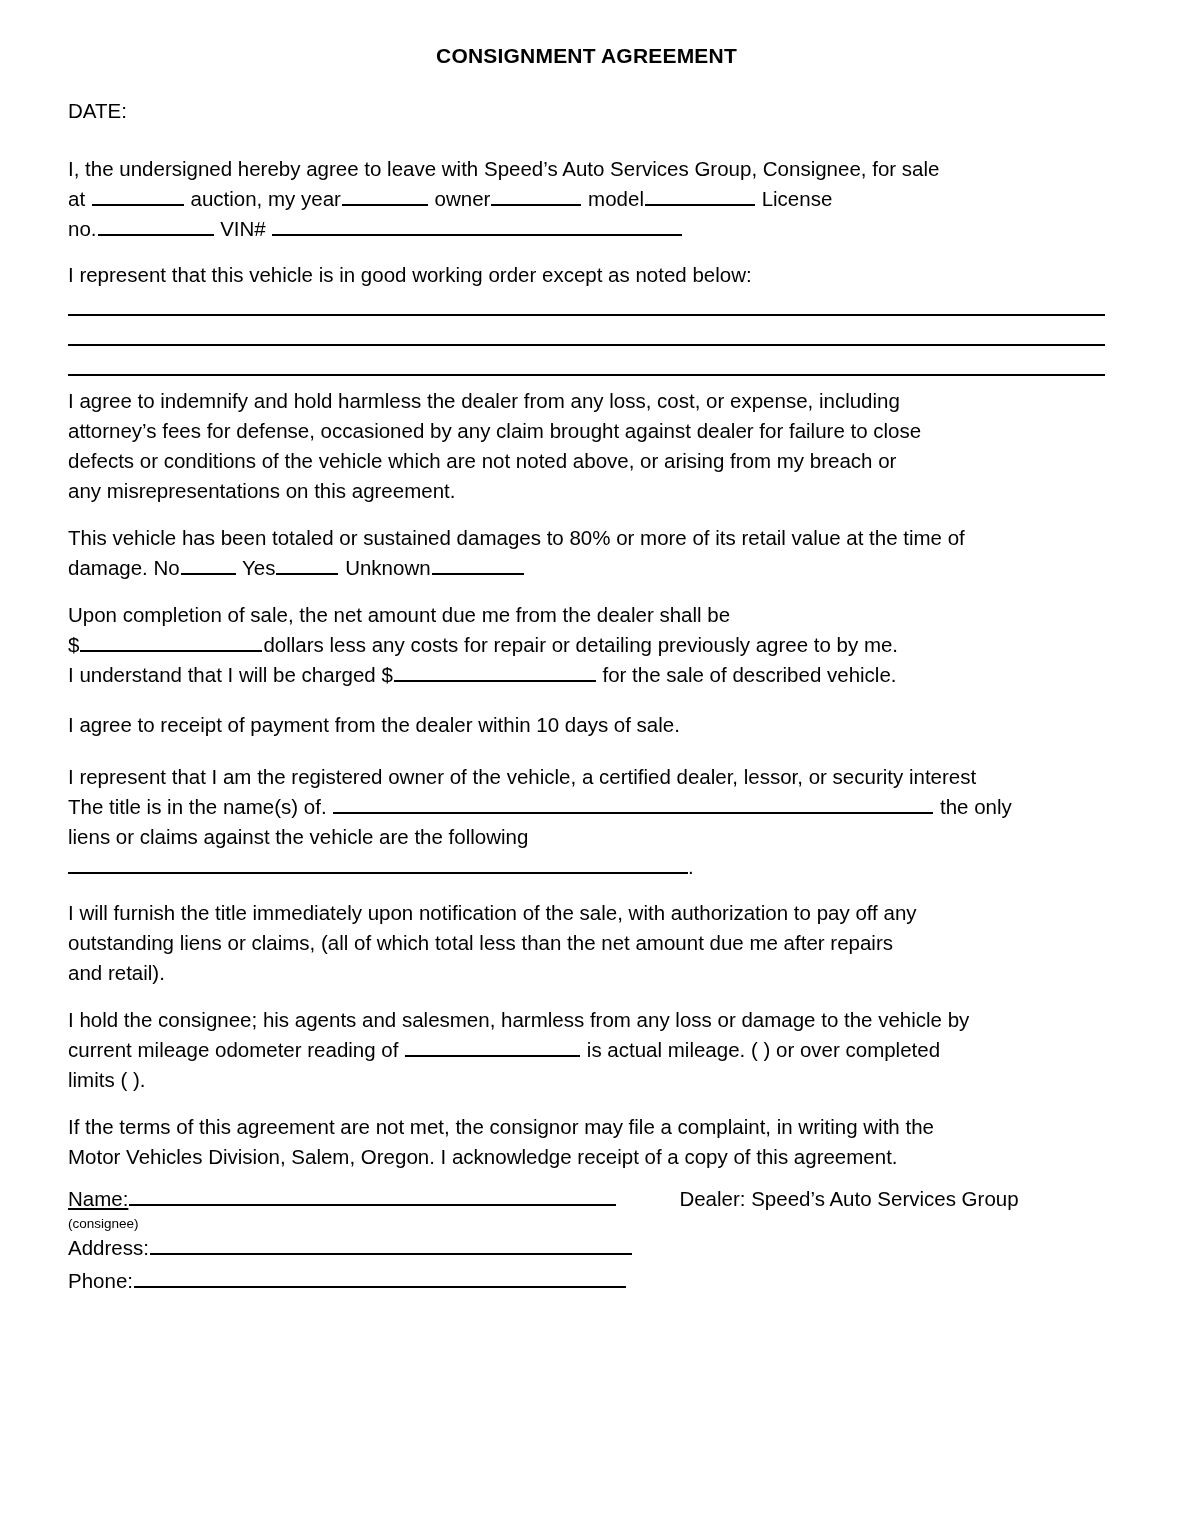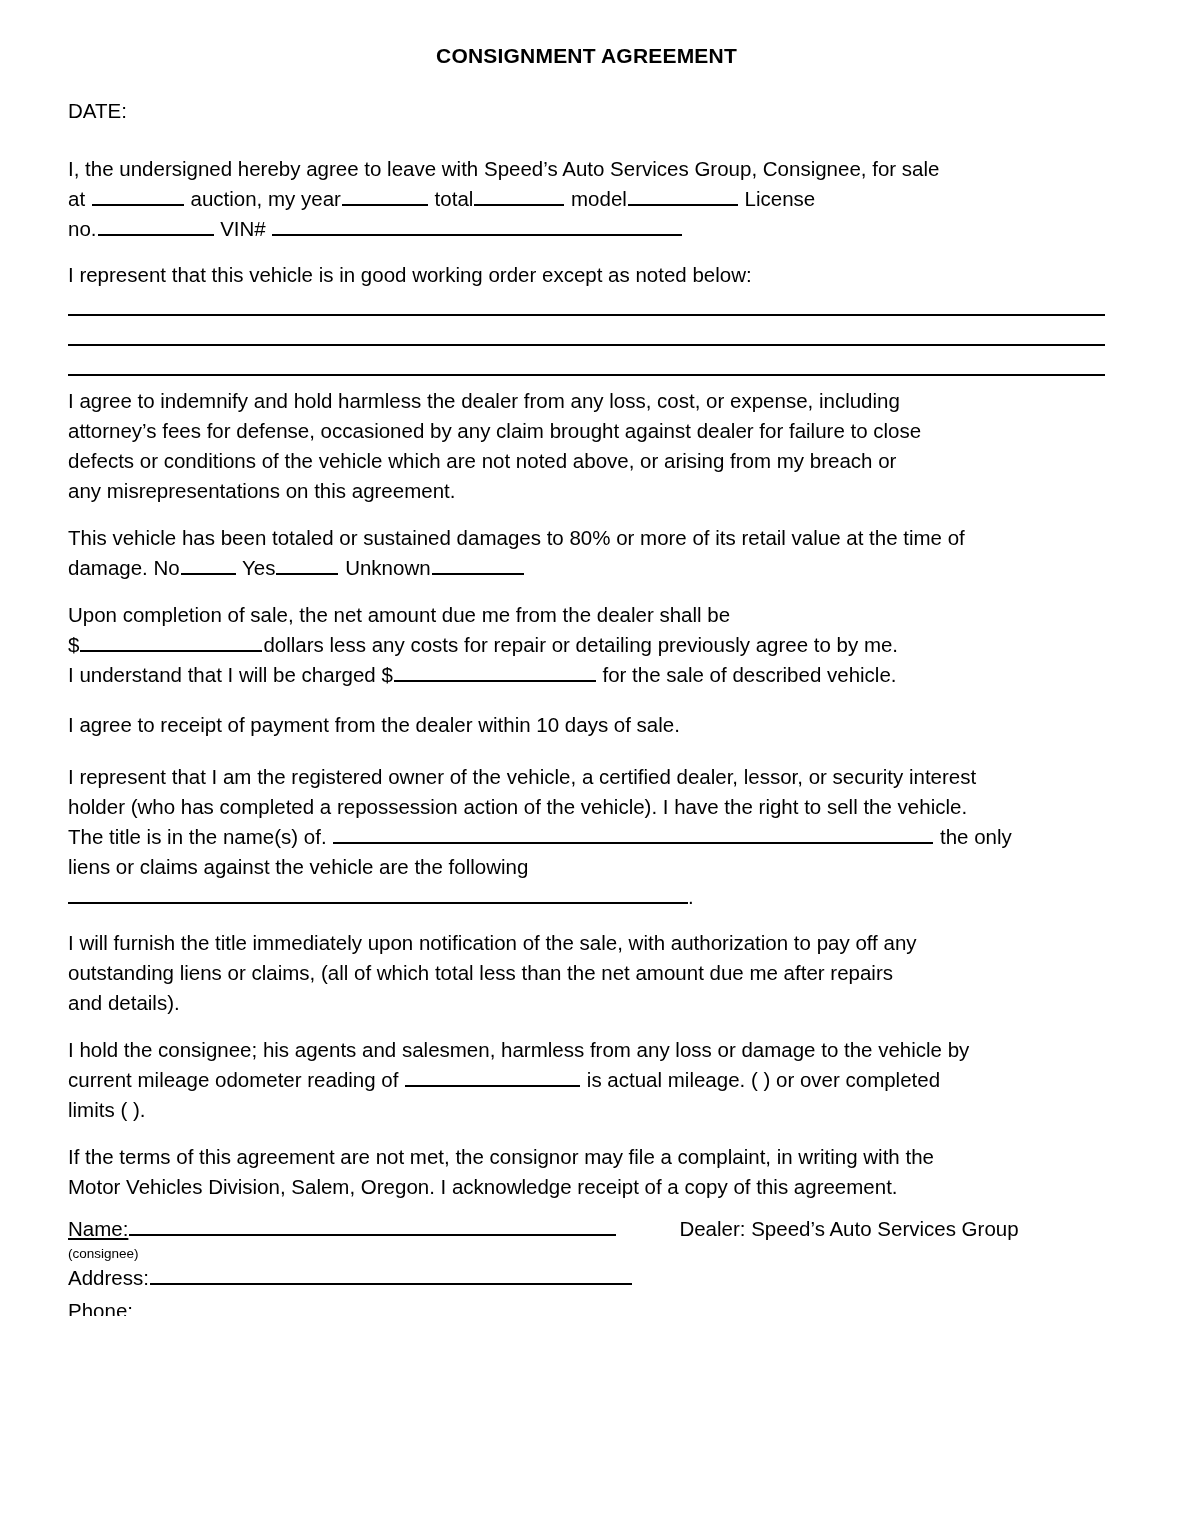--- a/index.html
+++ b/index.html
@@ -117,21 +117,21 @@
 <div class="page">
 
   <div class="doc-title">CONSIGNMENT AGREEMENT</div>
 
   <div class="body-area">
 
     <div class="line gap-lg">DATE:</div>
 
     <div class="para" style="margin-top:28px;">
       <div class="line">I, the undersigned hereby agree to leave with Speed’s Auto Services Group, Consignee, for sale</div>
-      <div class="line"><span>at </span><span class="rule r-auction"></span><span> auction, my year</span><span class="rule r-year"></span><span> total</span><span class="rule r-make"></span><span> model</span><span class="rule r-model"></span><span> License</span></div>
+      <div class="line"><span>at </span><span class="rule r-auction"></span><span> auction, my year</span><span class="rule r-year"></span><span> owner</span><span class="rule r-make"></span><span> model</span><span class="rule r-model"></span><span> License</span></div>
       <div class="line"><span>no.</span><span class="rule r-licno"></span><span> VIN# </span><span class="rule r-vin"></span></div>
     </div>
 
     <div class="line gap-md">I represent that this vehicle is in good working order except as noted below:</div>
 
     <div class="blank-rules">
       <div class="blank-rule"></div>
       <div class="blank-rule"></div>
       <div class="blank-rule"></div>
     </div>
@@ -151,30 +151,29 @@
     <div class="para">
       <div class="line">Upon completion of sale, the net amount due me from the dealer shall be</div>
       <div class="line gap-sm"><span>$</span><span class="rule r-dollars"></span><span>dollars less any costs for repair or detailing previously agree to by me.</span></div>
       <div class="line gap-sm"><span>I understand that I will be charged $</span><span class="rule r-charged"></span><span> for the sale of described vehicle.</span></div>
     </div>
 
     <div class="line" style="margin-top:20px;">I agree to receipt of payment from the dealer within 10 days of sale.</div>
 
     <div class="para" style="margin-top:22px;">
       <div class="line">I represent that I am the registered owner of the vehicle, a certified dealer, lessor, or security interest</div>
-      <div class="line">holder (who has completed a repossession action of the vehicle). I have the right to sell the vehicle.</div>
       <div class="line"><span>The title is in the name(s) of. </span><span class="rule r-titlename"></span><span> the only</span></div>
       <div class="line">liens or claims against the vehicle are the following</div>
       <div class="line liens-row"><span class="liens-rule"></span><span>.</span></div>
     </div>
 
     <div class="para" style="margin-top:16px;">
       <div class="line">I will furnish the title immediately upon notification of the sale, with authorization to pay off any</div>
       <div class="line">outstanding liens or claims, (all of which total less than the net amount due me after repairs</div>
-      <div class="line">and details).</div>
+      <div class="line">and retail).</div>
     </div>
 
     <div class="para">
       <div class="line">I hold the consignee; his agents and salesmen, harmless from any loss or damage to the vehicle by</div>
       <div class="line"><span>current mileage odometer reading of </span><span class="rule r-odometer"></span><span> is actual mileage. ( ) or over completed</span></div>
       <div class="line">limits ( ).</div>
     </div>
 
     <div class="para">
       <div class="line">If the terms of this agreement are not met, the consignor may file a complaint, in writing with the</div>

